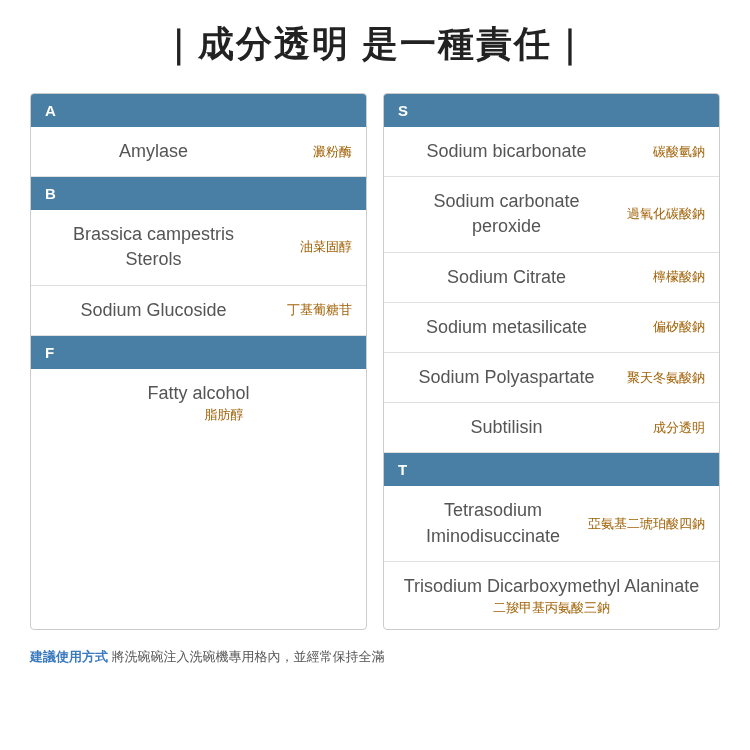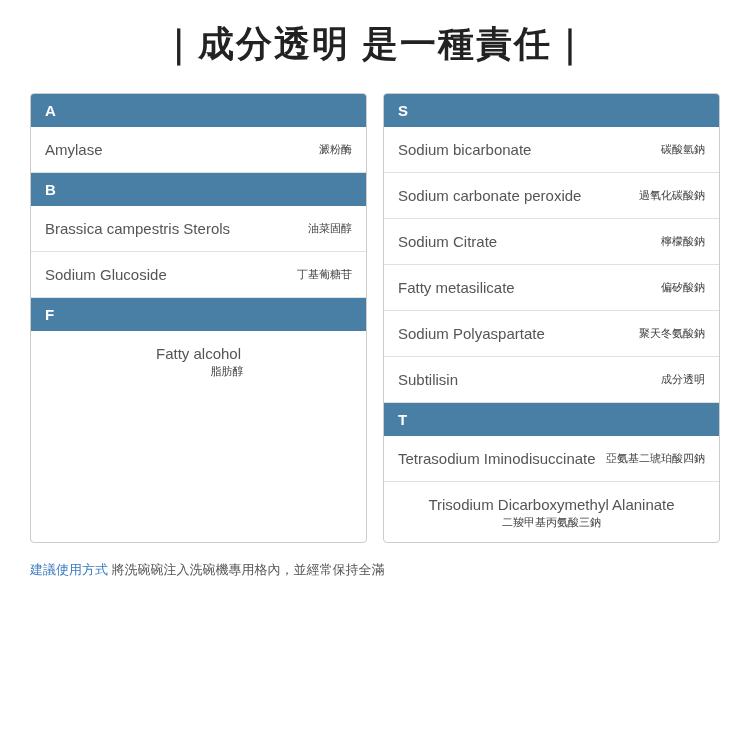--- a/index.html
+++ b/index.html
@@ -55,42 +55,43 @@
     }
 
     .ingredient-row:last-child {
       border-bottom: none;
       flex-direction: column;
     }
 
     .ingredient-name {
       flex: 1;
       color: #555;
-      font-size: 15px;
+      font-size: 18px;
       line-height: 1.4;
+      text-align: center;
     }
 
     .ingredient-chinese {
-      color: #404040;
-      font-size: 11px;
+      color: #a16207;
+      font-size: 13px;
       text-align: right;
       min-width: 90px;
       font-family: Liberation Mono, monospace;
     }
 
     .footer-note {
       margin-top: 18px;
       font-size: 13px;
       color: #555;
       align-self: flex-start;
     }
 
     .footer-highlight {
       color: #3a7abf;
-      font-weight: normal;
+      font-weight: bold;
     }
   </style>
 </head>
 <body>
 
 <h1 class="page-title">｜成分透明 是一種責任｜</h1>
 
 <div class="tables-wrapper">
 
   <div class="ingredient-table" id="left-table">
@@ -123,21 +124,21 @@
       </div>
       <div class="ingredient-row">
         <span class="ingredient-name">Sodium carbonate peroxide</span>
         <span class="ingredient-chinese">過氧化碳酸鈉</span>
       </div>
       <div class="ingredient-row">
         <span class="ingredient-name">Sodium Citrate</span>
         <span class="ingredient-chinese">檸檬酸鈉</span>
       </div>
       <div class="ingredient-row">
-        <span class="ingredient-name">Fatty metasilicate</span>
+        <span class="ingredient-name">Sodium metasilicate</span>
         <span class="ingredient-chinese">偏矽酸鈉</span>
       </div>
       <div class="ingredient-row">
         <span class="ingredient-name">Sodium Polyaspartate</span>
         <span class="ingredient-chinese">聚天冬氨酸鈉</span>
       </div>
       <div class="ingredient-row">
         <span class="ingredient-name">Subtilisin</span>
         <span class="ingredient-chinese">成分透明</span>
       </div>

